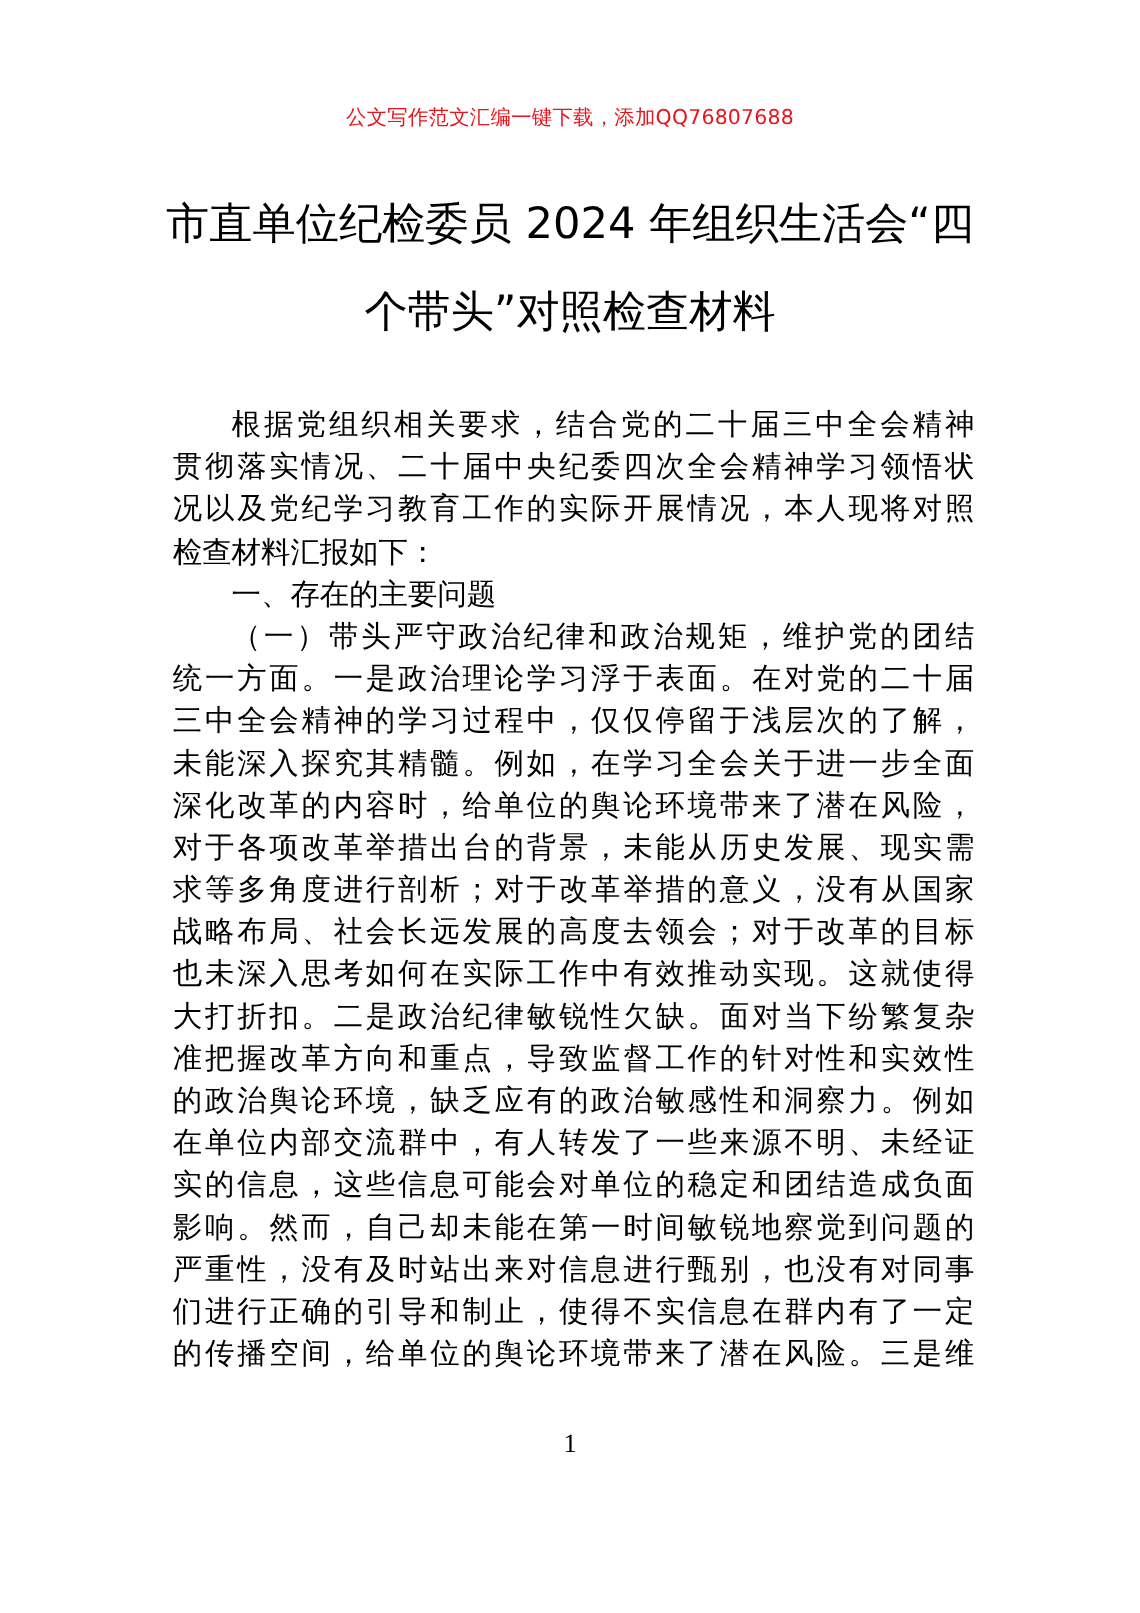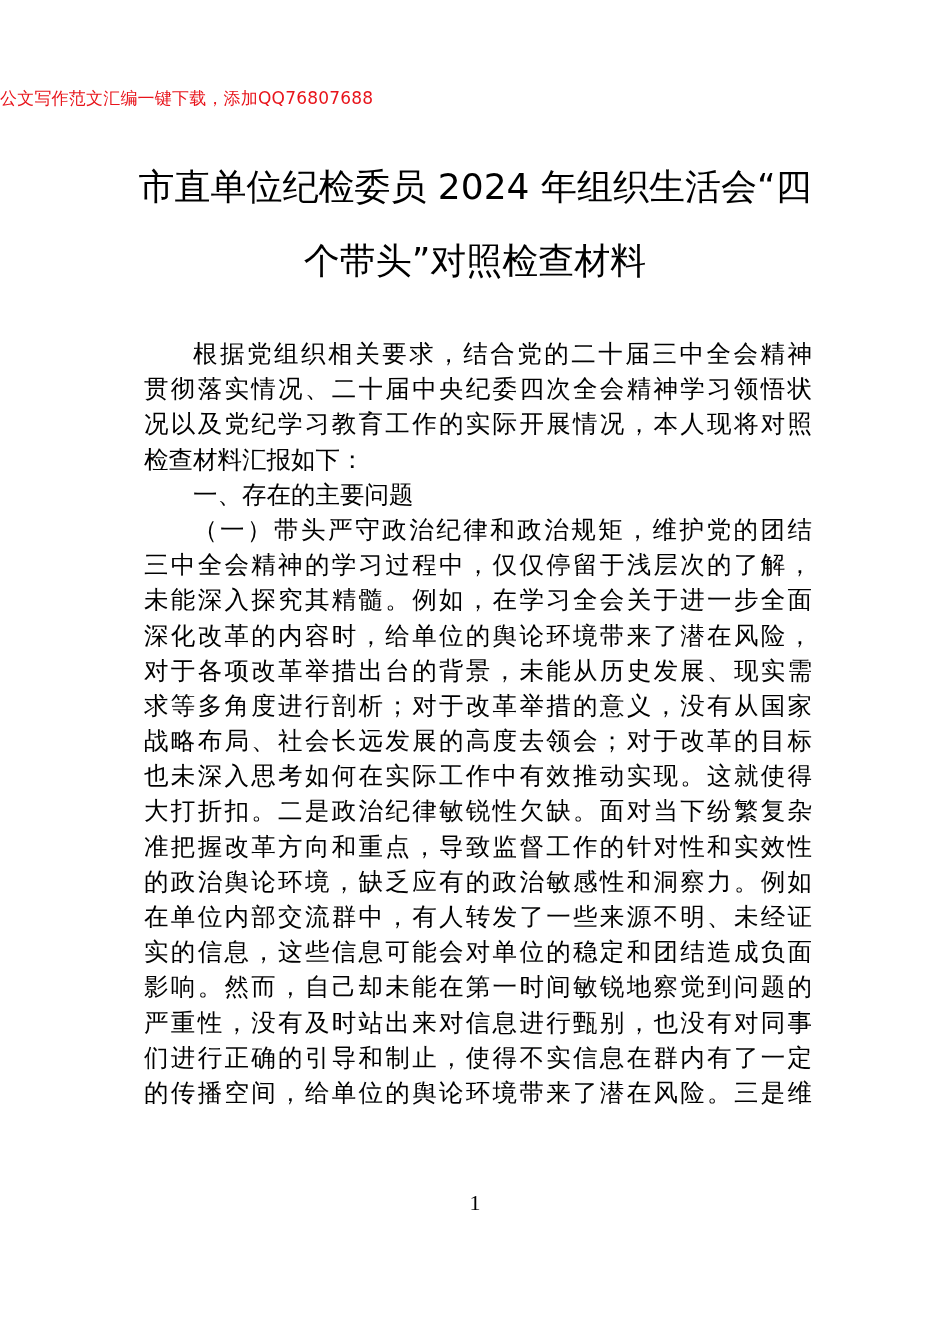--- a/index.html
+++ b/index.html
@@ -20,21 +20,21 @@
       left: 0; top: 0;
       width: 950px;
       height: 1344px;
       background: #ffffff;
     }
     .banner {
       position: absolute;
       top: 84px;
       left: 0;
       width: 950px;
-      text-align: left;
+      text-align: center;
       font-size: 17px;
       line-height: 28px;
       color: #e8141b;
       letter-spacing: 0.2px;
     }
     .title {
       position: absolute;
       top: 150px;
       left: 120px;
       width: 710px;
@@ -91,20 +91,21 @@
     <span style="display:block">个带头”对照检查材料</span>
   </h1>
 
   <div class="body-text" id="body-text">
       <span class="line indent">根据党组织相关要求，结合党的二十届三中全会精神</span>
       <span class="line">贯彻落实情况、二十届中央纪委四次全会精神学习领悟状</span>
       <span class="line">况以及党纪学习教育工作的实际开展情况，本人现将对照</span>
       <span class="line last">检查材料汇报如下：</span>
       <span class="line indent last">一、存在的主要问题</span>
       <span class="line indent">（一）带头严守政治纪律和政治规矩，维护党的团结</span>
+      <span class="line">统一方面。一是政治理论学习浮于表面。在对党的二十届</span>
       <span class="line">三中全会精神的学习过程中，仅仅停留于浅层次的了解，</span>
       <span class="line">未能深入探究其精髓。例如，在学习全会关于进一步全面</span>
       <span class="line">深化改革的内容时，给单位的舆论环境带来了潜在风险，</span>
       <span class="line">对于各项改革举措出台的背景，未能从历史发展、现实需</span>
       <span class="line">求等多角度进行剖析；对于改革举措的意义，没有从国家</span>
       <span class="line">战略布局、社会长远发展的高度去领会；对于改革的目标</span>
       <span class="line">也未深入思考如何在实际工作中有效推动实现。这就使得</span>
       <span class="line">大打折扣。二是政治纪律敏锐性欠缺。面对当下纷繁复杂</span>
       <span class="line">准把握改革方向和重点，导致监督工作的针对性和实效性</span>
       <span class="line">的政治舆论环境，缺乏应有的政治敏感性和洞察力。例如</span>

